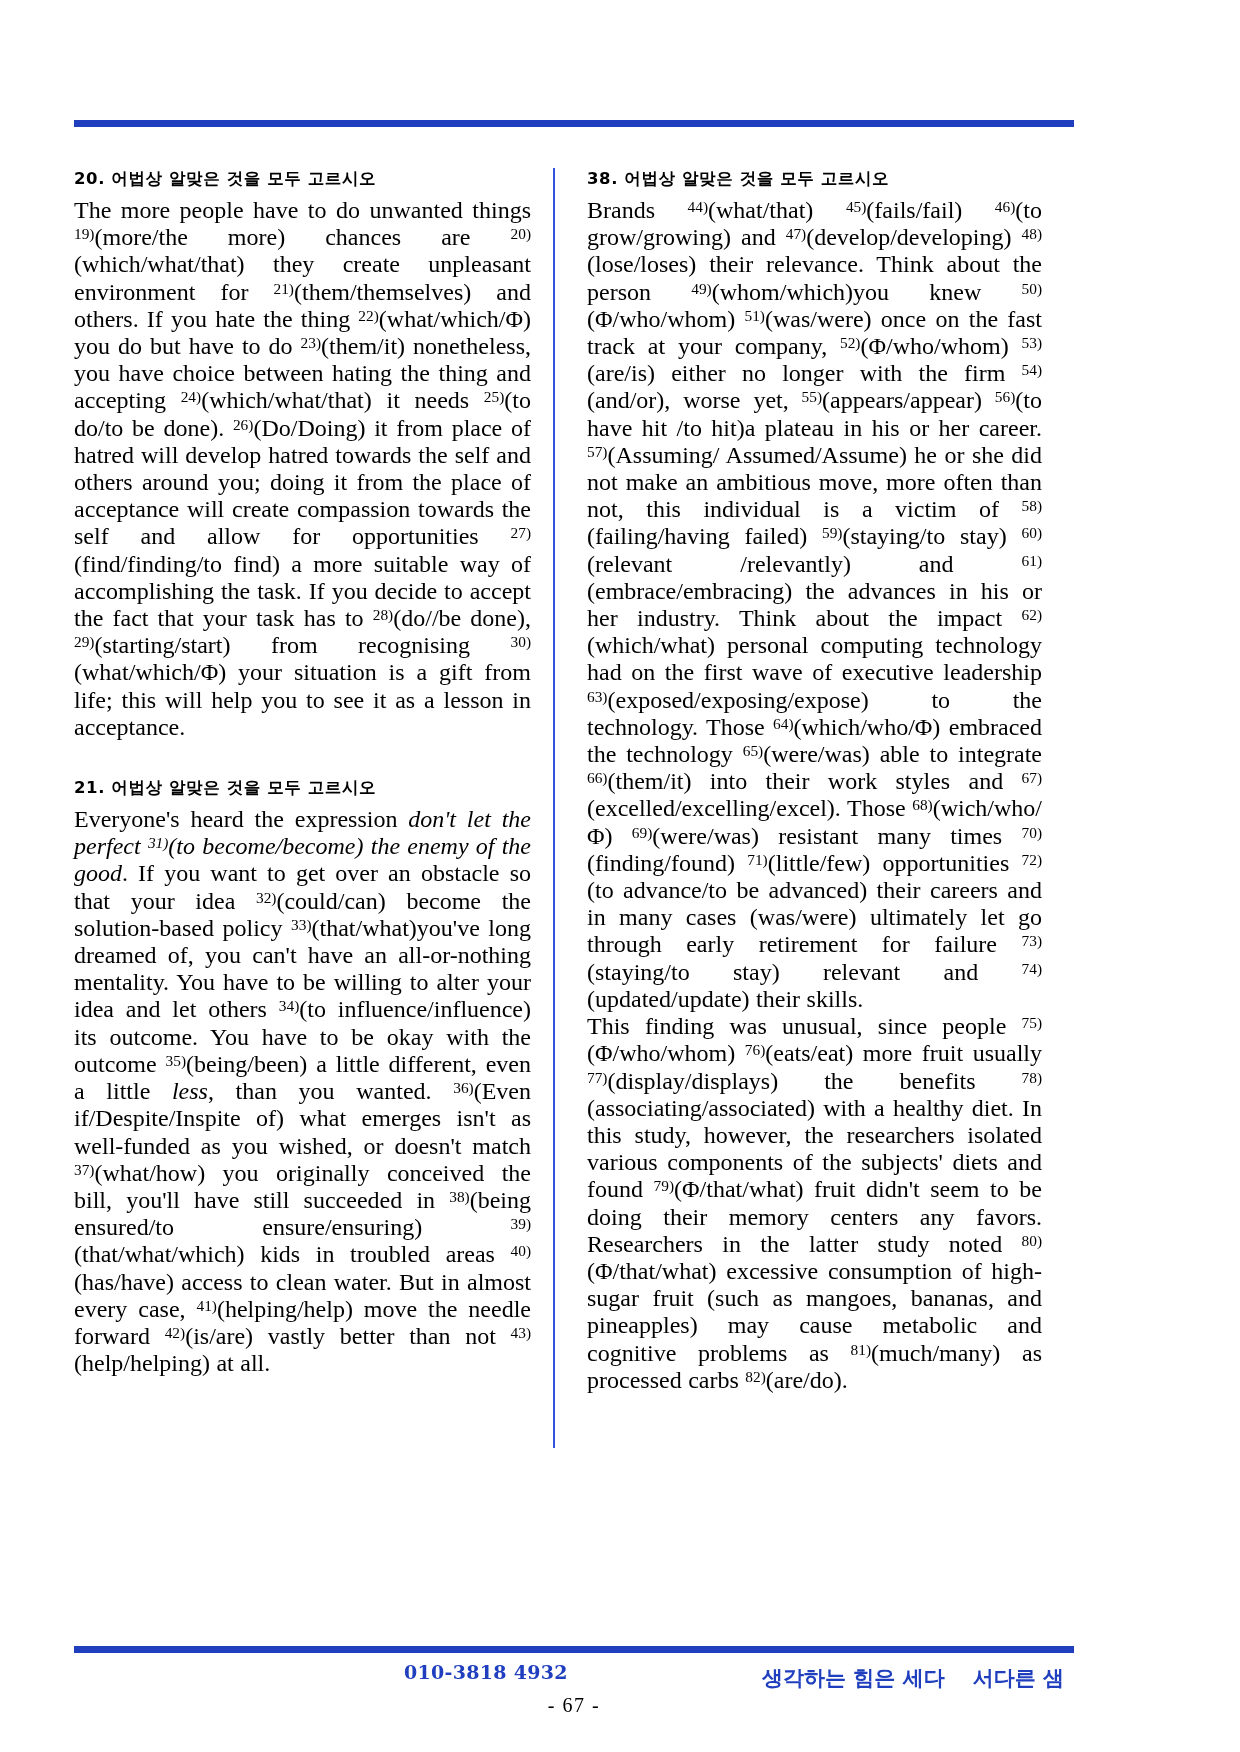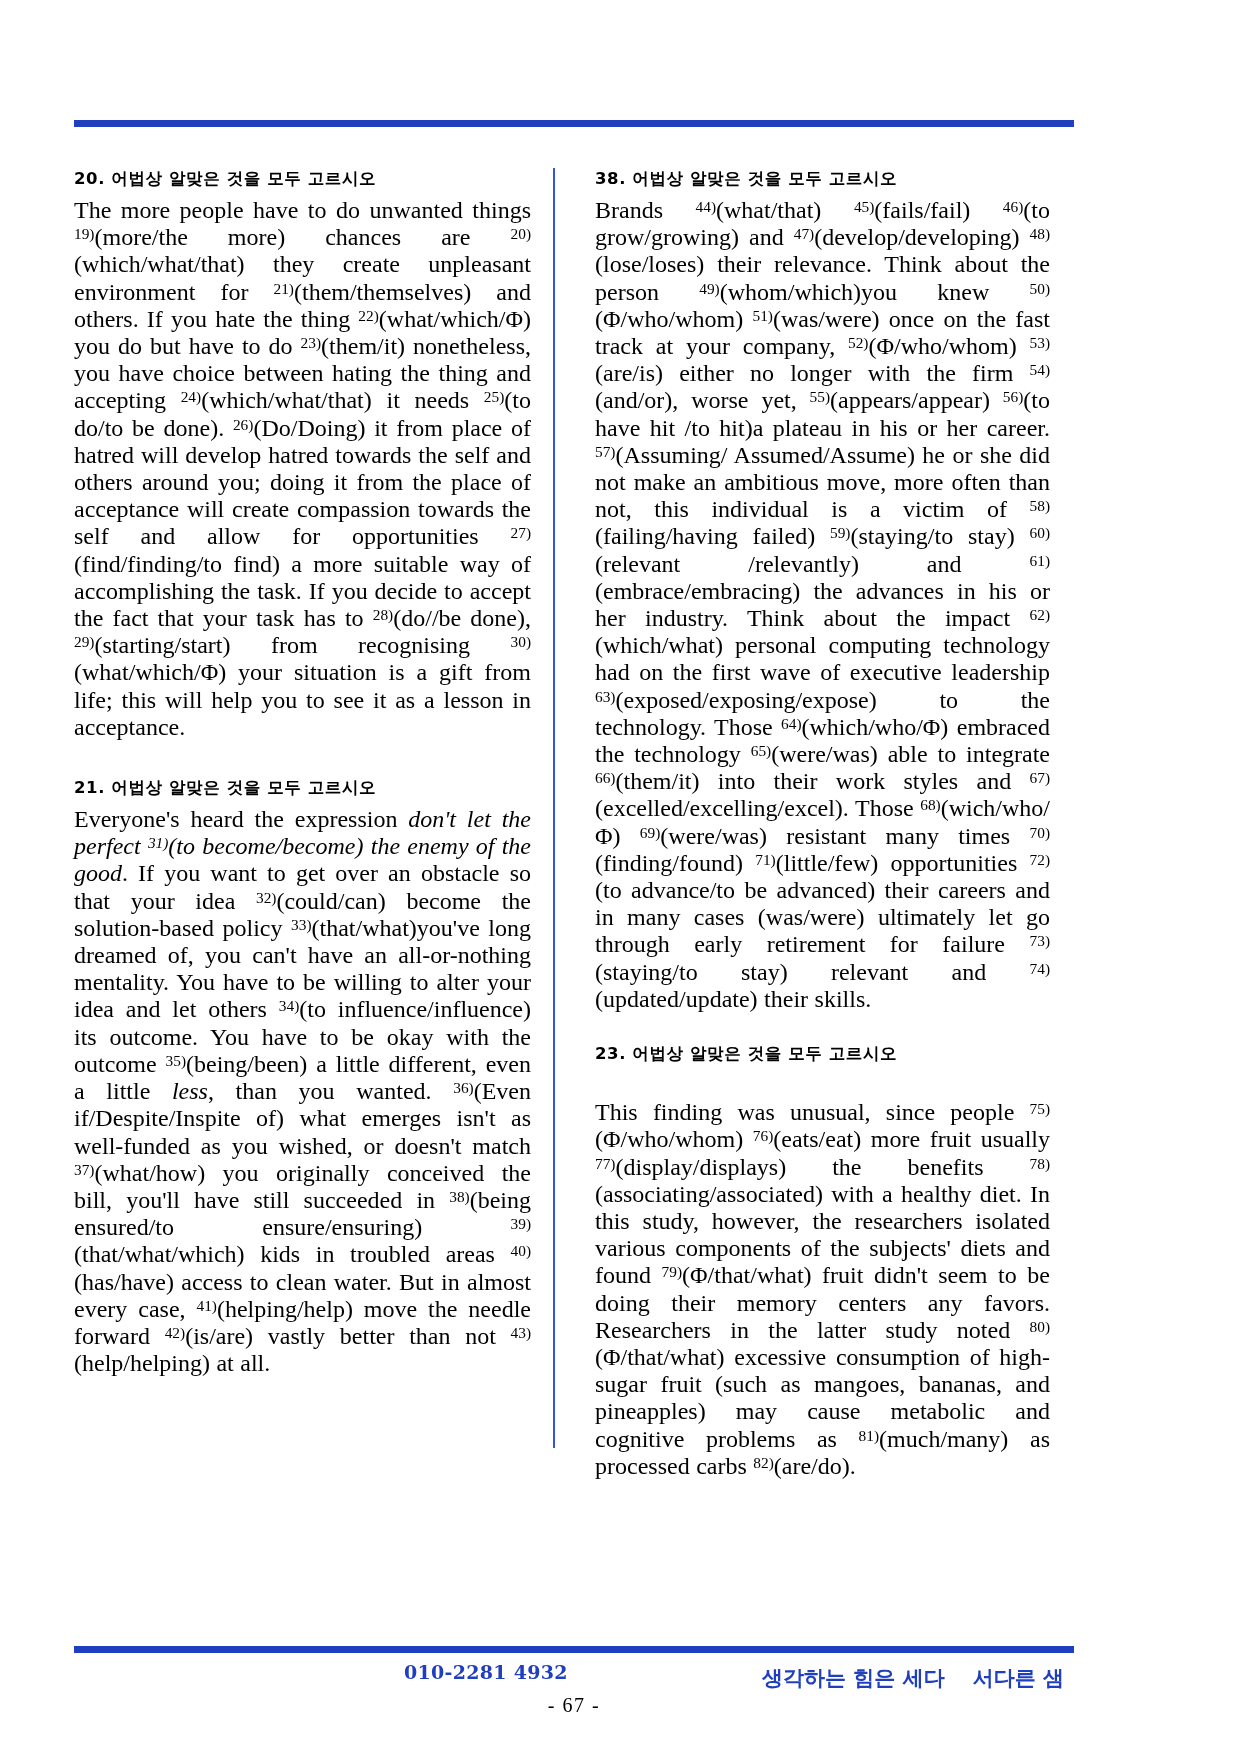--- a/index.html
+++ b/index.html
@@ -44,21 +44,21 @@
   }
 
   
   .columns {
     position: absolute;
     left: 74px;
     top: 168px;
     width: 1000px;
     height: 1270px;
     display: flex;
-    gap: 16px;
+    gap: 8px;
   }
   .col {
     width: 465px;
     box-sizing: border-box;
   }
   .col-left { padding-right: 8px; }
   .col-right { padding-left: 40px; width: 495px; }
 
   .col-divider {
     position: absolute;
@@ -173,29 +173,28 @@
       <h2 class="qhead spaced">21. 어법상 알맞은 것을 모두 고르시오</h2>
       <p class="para j">Everyone's heard the expression <i>don't let the perfect <sup>31)</sup>(to become/become) the enemy of the good</i>. If you want to get over an obstacle so that your idea <sup>32)</sup>(could/can) become the solution-based policy <sup>33)</sup>(that/what)you've long dreamed of, you can't have an all-or-nothing mentality. You have to be willing to alter your idea and let others <sup>34)</sup>(to influence/influence) its outcome. You have to be okay with the outcome <sup>35)</sup>(being/been) a little different, even a little <i>less</i>, than you wanted. <sup>36)</sup>(Even if/Despite/Inspite of) what emerges isn't as well-funded as you wished, or doesn't match <sup>37)</sup>(what/how) you originally conceived the bill, you'll have still succeeded in <sup>38)</sup>(being ensured/to ensure/ensuring) <sup>39)</sup>(that/what/which) kids in troubled areas <sup>40)</sup>(has/have) access to clean water. But in almost every case, <sup>41)</sup>(helping/help) move the needle forward <sup>42)</sup>(is/are) vastly better than not <sup>43)</sup>(help/helping) at all.</p>
 
     </div>
 
     <div class="col col-right">
 
       <h2 class="qhead">38. 어법상 알맞은 것을 모두 고르시오</h2>
       <p class="para j">Brands <sup>44)</sup>(what/that) <sup>45)</sup>(fails/fail) <sup>46)</sup>(to grow/growing) and <sup>47)</sup>(develop/developing) <sup>48)</sup>(lose/loses) their relevance. Think about the person <sup>49)</sup>(whom/which)you knew <sup>50)</sup>(Φ/who/whom) <sup>51)</sup>(was/were) once on the fast track at your company, <sup>52)</sup>(Φ/who/whom) <sup>53)</sup>(are/is) either no longer with the firm <sup>54)</sup>(and/or), worse yet, <sup>55)</sup>(appears/appear) <sup>56)</sup>(to have hit /to hit)a plateau in his or her career. <sup>57)</sup>(Assuming/ Assumed/Assume) he or she did not make an ambitious move, more often than not, this individual is a victim of <sup>58)</sup>(failing/having failed) <sup>59)</sup>(staying/to stay) <sup>60)</sup>(relevant /relevantly) and <sup>61)</sup>(embrace/embracing) the advances in his or her industry. Think about the impact <sup>62)</sup>(which/what) personal computing technology had on the first wave of executive leadership <sup>63)</sup>(exposed/exposing/expose) to the technology. Those <sup>64)</sup>(which/who/Φ) embraced the technology <sup>65)</sup>(were/was) able to integrate <sup>66)</sup>(them/it) into their work styles and <sup>67)</sup>(excelled/excelling/excel). Those <sup>68)</sup>(wich/who/Φ) <sup>69)</sup>(were/was) resistant many times <sup>70)</sup>(finding/found) <sup>71)</sup>(little/few) opportunities <sup>72)</sup>(to advance/to be advanced) their careers and in many cases (was/were) ultimately let go through early retirement for failure <sup>73)</sup>(staying/to stay) relevant and <sup>74)</sup>(updated/update) their skills.</p>
 
-      <h2 class="qhead spaced-lg">23. 어법상 알맞은 것을 모두 고르시오</h2>
       <p class="para j">This finding was unusual, since people <sup>75)</sup>(Φ/who/whom) <sup>76)</sup>(eats/eat) more fruit usually <sup>77)</sup>(display/displays) the benefits <sup>78)</sup>(associating/associated) with a healthy diet. In this study, however, the researchers isolated various components of the subjects' diets and found <sup>79)</sup>(Φ/that/what) fruit didn't seem to be doing their memory centers any favors. Researchers in the latter study noted <sup>80)</sup>(Φ/that/what) excessive consumption of high-sugar fruit (such as mangoes, bananas, and pineapples) may cause metabolic and cognitive problems as <sup>81)</sup>(much/many) as processed carbs <sup>82)</sup>(are/do).</p>
 
     </div>
   </div>
 
   <div class="bottom-rule"></div>
 
   <div class="footer">
     <div class="footer-left">생각하는 힘은 세다</div>
-    <div class="footer-center">010-2281 4932</div>
+    <div class="footer-center">010-3818 4932</div>
     <div class="footer-right">서다른 샘</div>
   </div>
 
   <div class="page-number">- 67 -</div>
 
 </div>
 
 </body></html>

